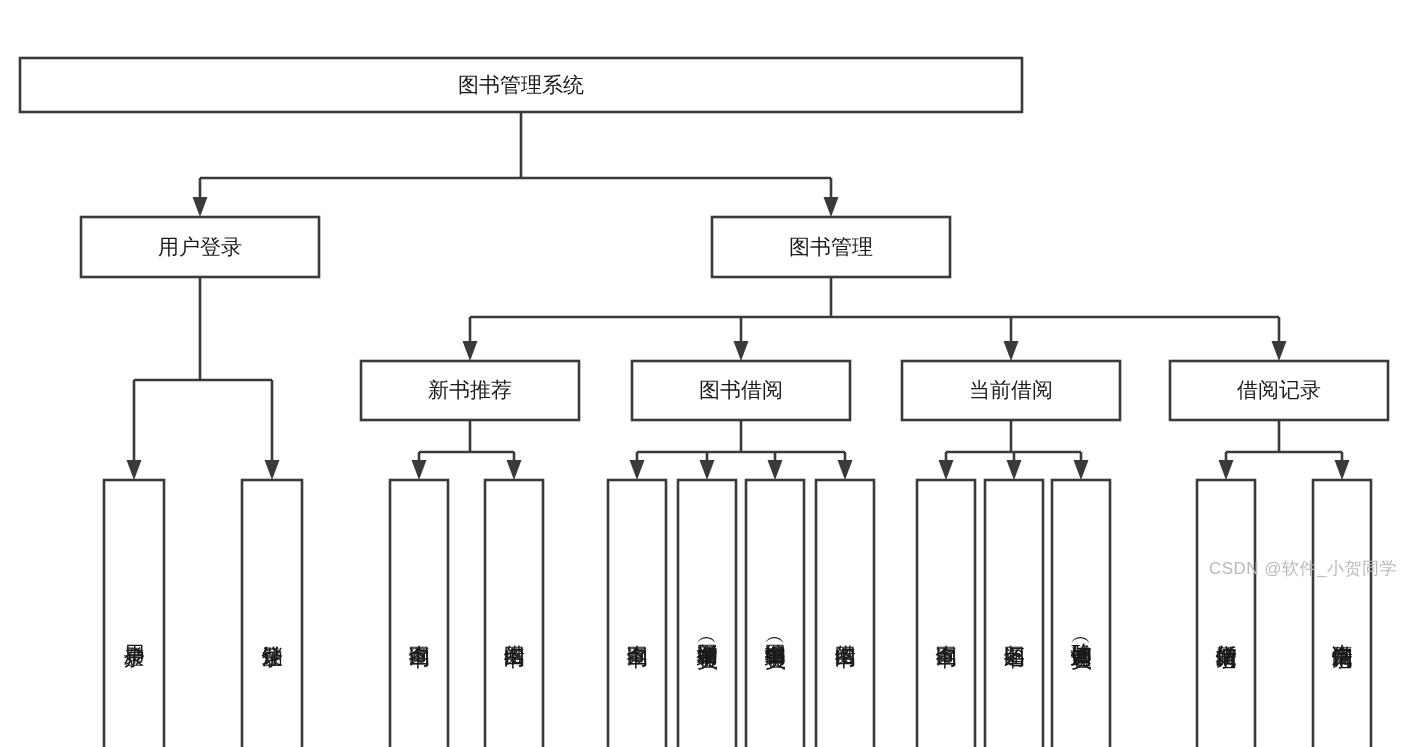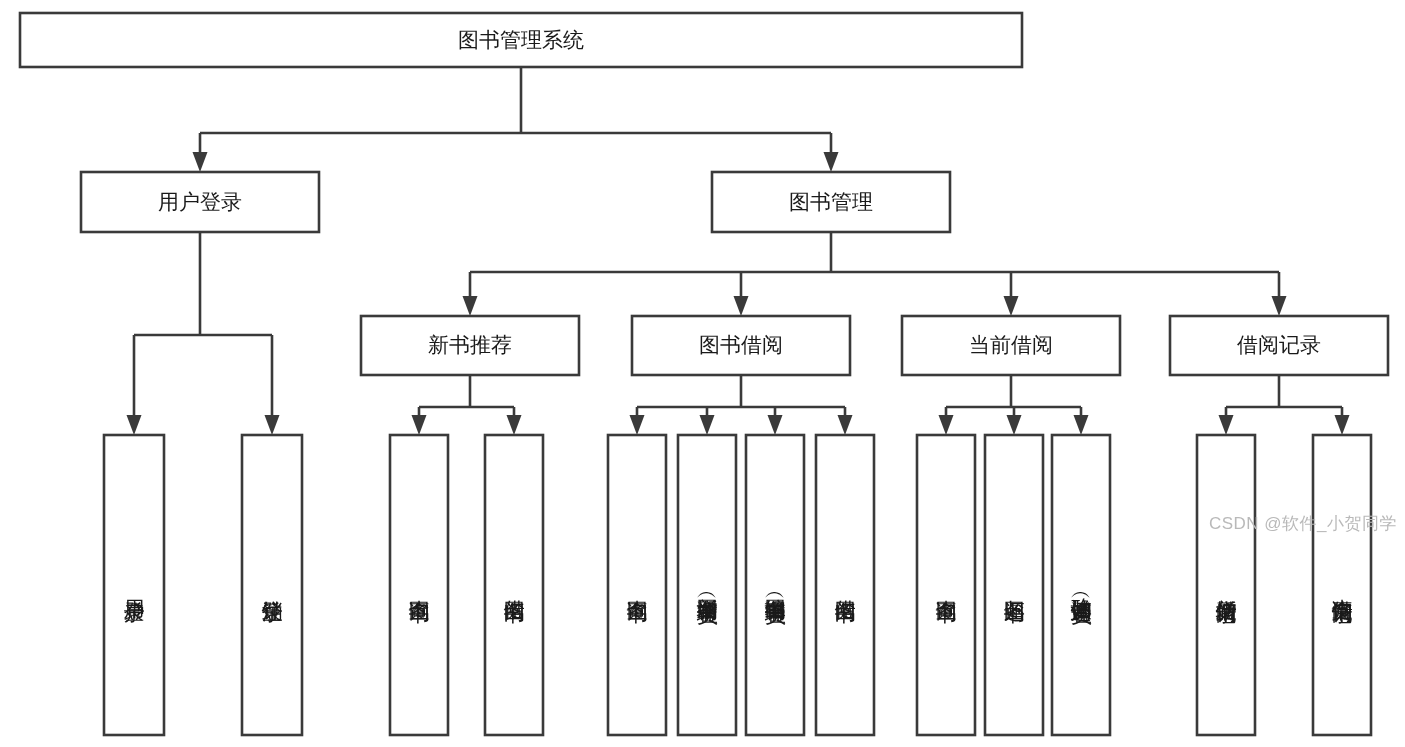--- a/index.html
+++ b/index.html
@@ -11,20 +11,21 @@
     width: 1405px;
     height: 747px;
     overflow: hidden;
     font-family: "Liberation Sans", "DejaVu Sans", sans-serif;
   }
   #diagram-root {
     position: relative;
     width: 1405px;
     height: 541px;
     background: #ffffff;
+    margin-top: 45px;
   }
   svg#flow-svg {
     position: absolute;
     left: 0;
     top: 0;
     width: 1405px;
     height: 747px;
   }
   .node-box {
     fill: #ffffff;

